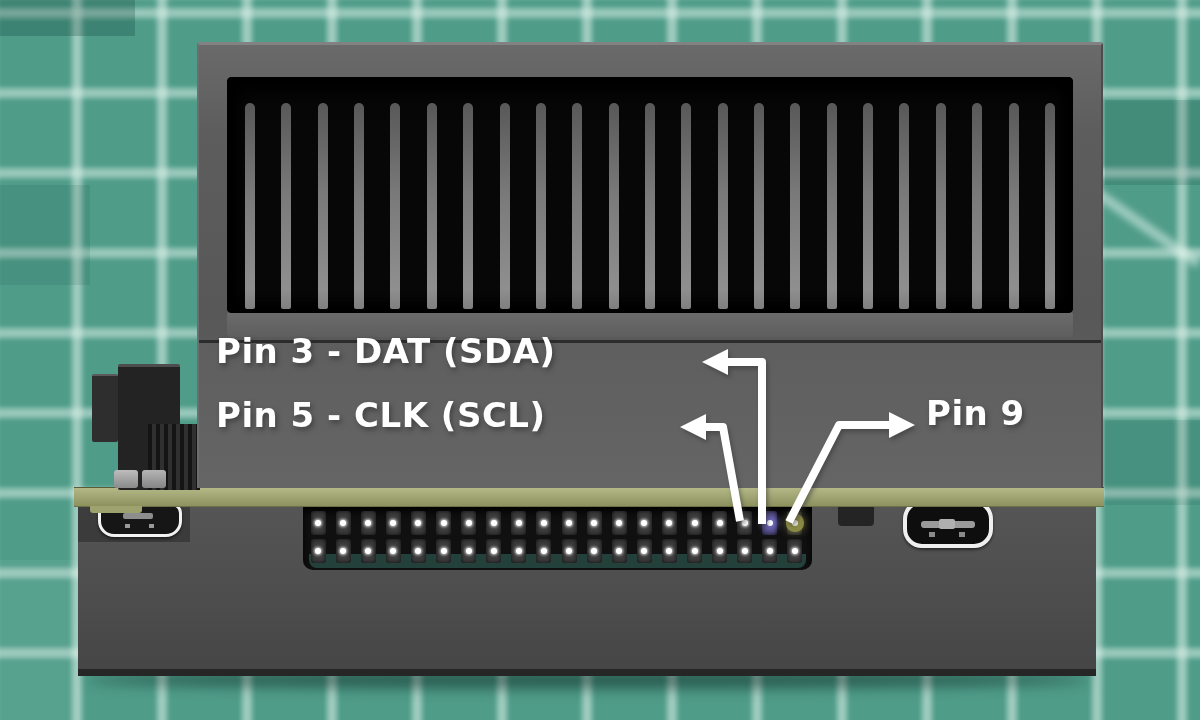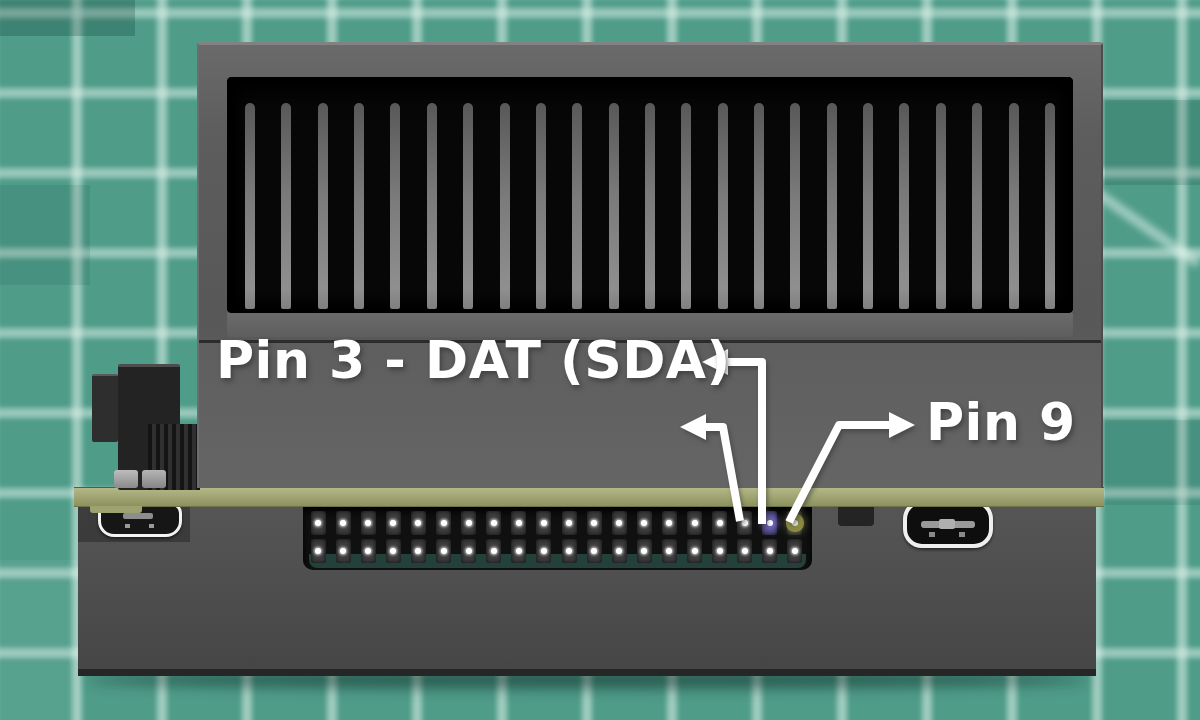--- a/index.html
+++ b/index.html
@@ -86,21 +86,21 @@
   .usb-micro-p2{left:48px;top:18px;width:5px;height:4px;background:#9a9a9a;position:absolute;}
   .usb-c{left:825px;top:-6px;width:90px;height:48px;background:#0e0e0e;
     border:4px solid #efefef;box-sizing:border-box;border-radius:19px;
     box-shadow:0 2px 3px rgba(0,0,0,.5);}
   .usb-c-tongue{left:14px;top:17px;width:54px;height:7px;background:#9a9a9a;border-radius:3px;position:absolute;}
   .usb-c-bump{left:32px;top:15px;width:16px;height:10px;background:#b0b0b0;border-radius:2px;position:absolute;}
   .usb-c-p1{left:22px;top:28px;width:6px;height:5px;background:#8a8a8a;position:absolute;}
   .usb-c-p2{left:52px;top:28px;width:6px;height:5px;background:#8a8a8a;position:absolute;}
 
   
-  .ann{color:#ffffff;font-weight:bold;font-size:52px;letter-spacing:.5px;line-height:1;
+  .ann{color:#ffffff;font-weight:bold;font-size:34px;letter-spacing:.5px;line-height:1;
     text-shadow:2px 3px 5px rgba(40,40,40,.55);white-space:nowrap;z-index:30;}
   .ann-sda{left:216px;top:334px;}
   .ann-scl{left:216px;top:398px;}
   .ann-pin1{left:926px;top:396px;}
   .leaders{left:0;top:0;width:1200px;height:720px;z-index:25;pointer-events:none;
     filter:drop-shadow(2px 3px 2px rgba(50,50,50,.5));}
 </style>
 </head>
 <body>
 
@@ -349,15 +349,16 @@
   <svg class="abs leaders" viewBox="0 0 1200 720" xmlns="http://www.w3.org/2000/svg">
     <path d="M762 524 V362 H715" fill="none" stroke="#ffffff" stroke-width="8" stroke-linejoin="round"></path>
     <path d="M702 362 L728 349 L728 375 Z" fill="#ffffff"></path>
     <path d="M740 521 L723 427 H700" fill="none" stroke="#ffffff" stroke-width="8" stroke-linejoin="round"></path>
     <path d="M680 427 L706 414 L706 440 Z" fill="#ffffff"></path>
     <path d="M789 522 L839 425 H893" fill="none" stroke="#ffffff" stroke-width="8" stroke-linejoin="round"></path>
     <path d="M915 425 L889 412 L889 438 Z" fill="#ffffff"></path>
   </svg>
 
   <div class="abs ann ann-sda">Pin 3 - DAT (SDA)</div>
+  <div class="abs ann ann-scl">Pin 5 - CLK (SCL)</div>
   <div class="abs ann ann-pin1">Pin 9</div>
 
 </div>
 
 </body></html>

